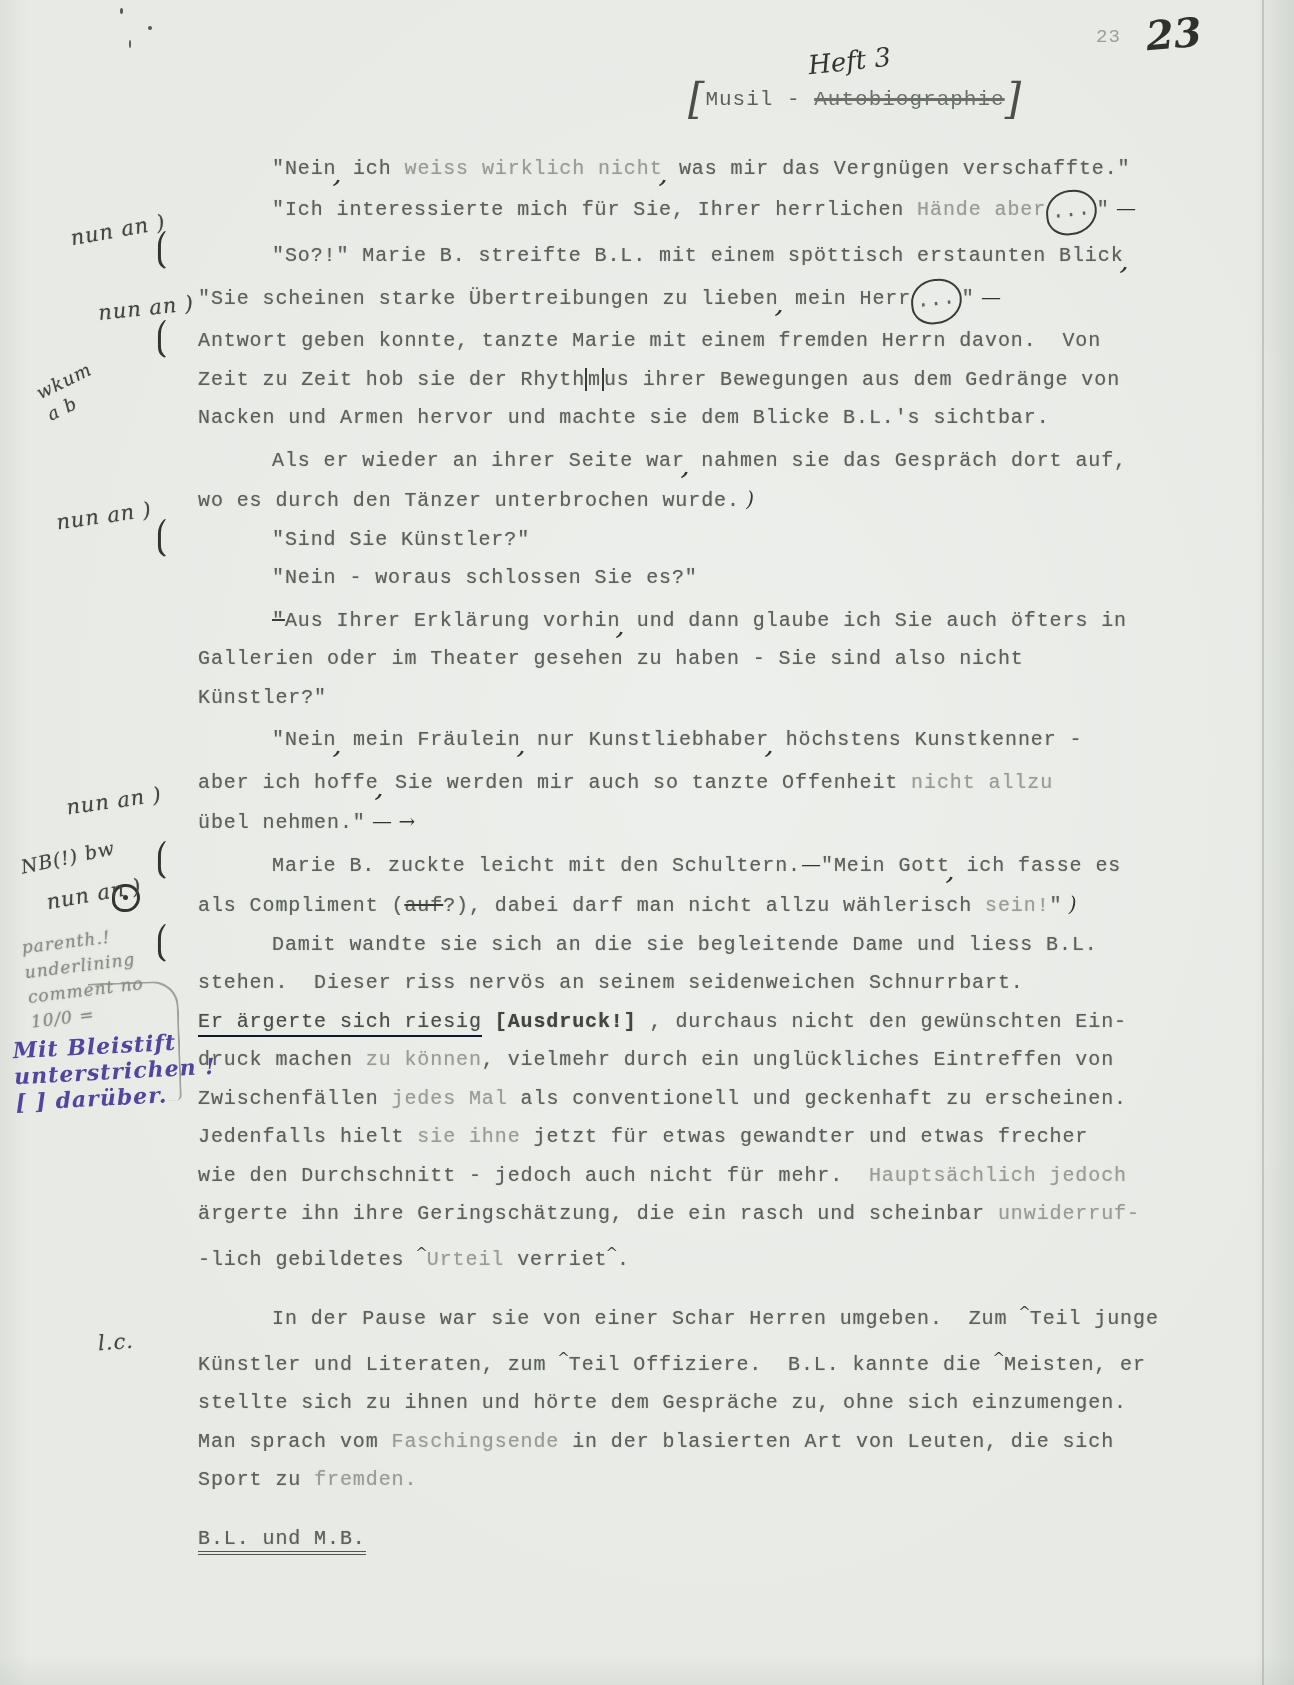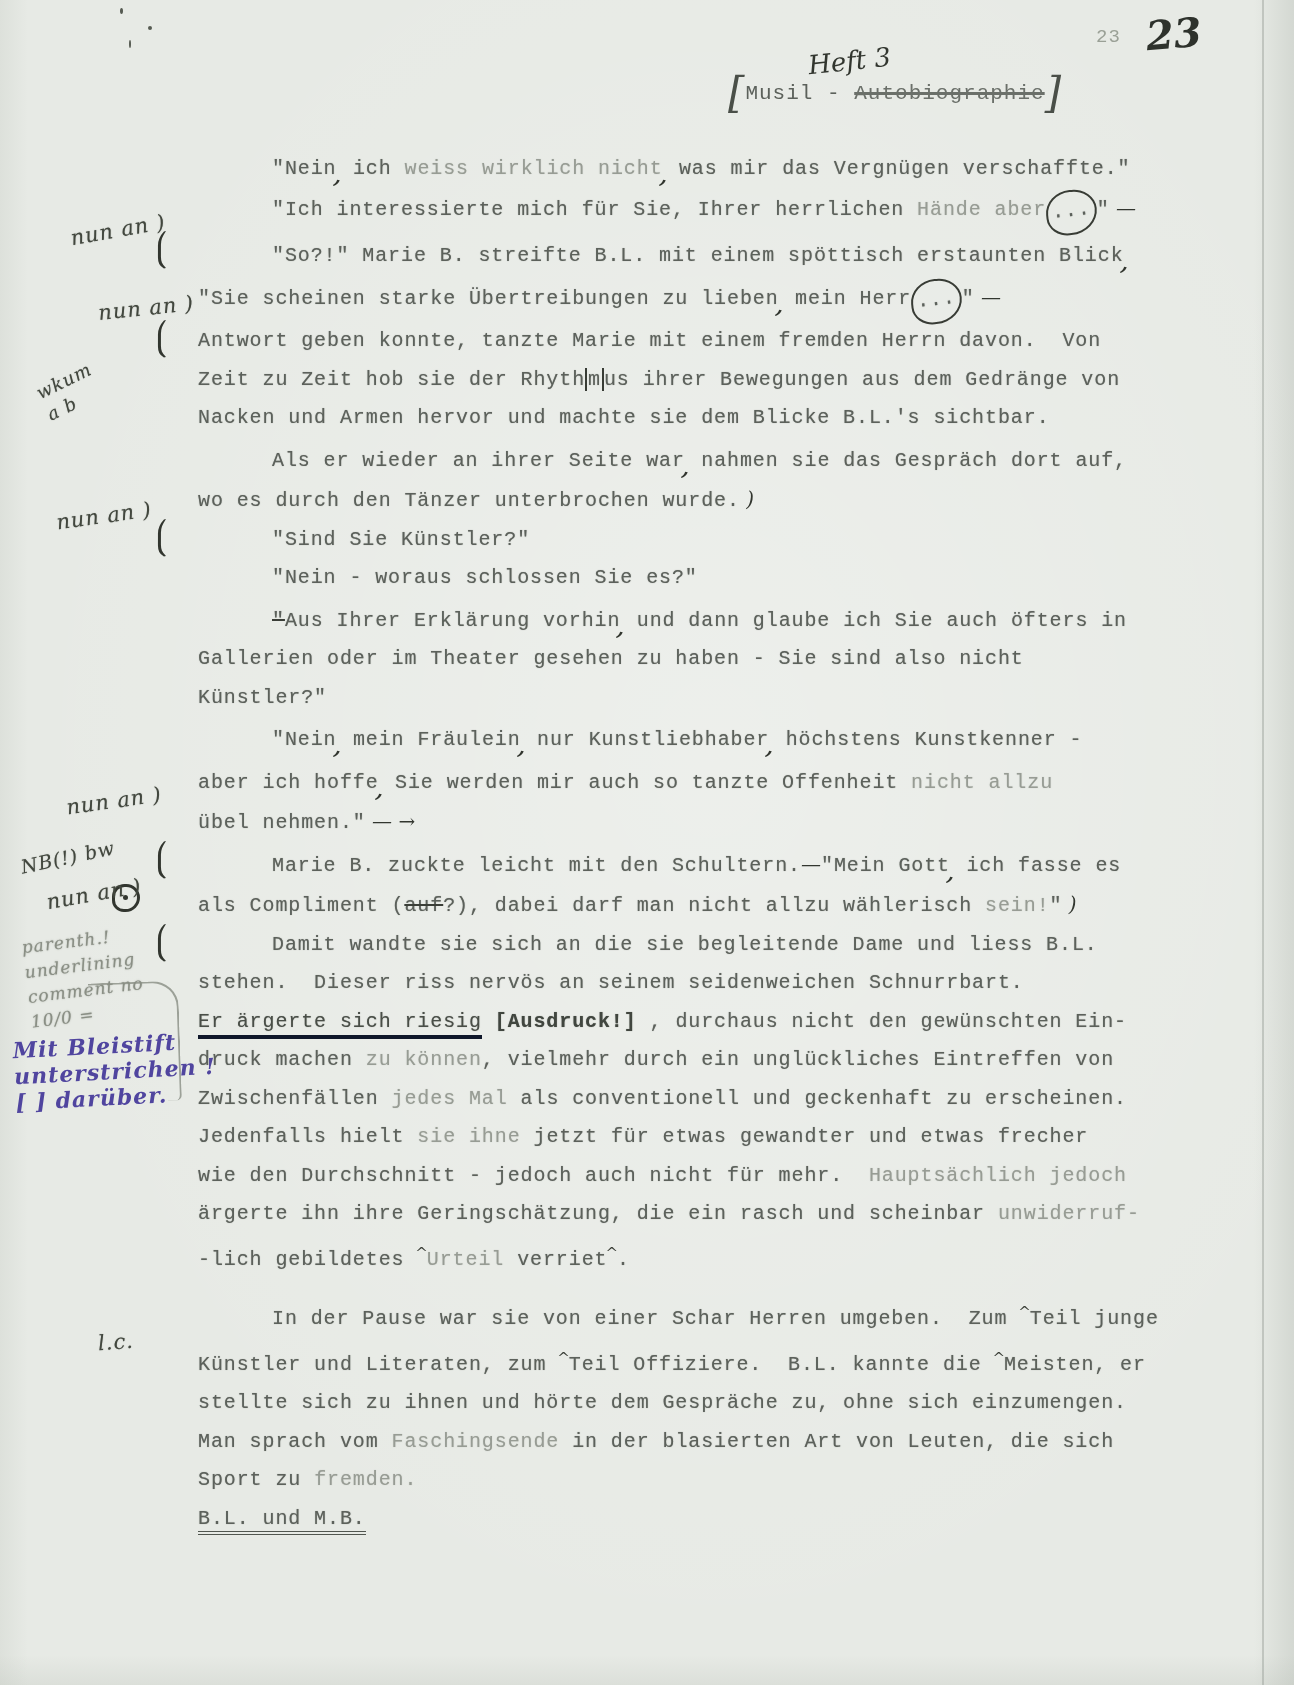--- a/index.html
+++ b/index.html
@@ -24,26 +24,26 @@
 
   
   .body-block{position:absolute;left:198px;top:146px;width:1040px;}
   .line{
     white-space:pre;font-size:20px;line-height:38.5px;letter-spacing:.9px;
     color:#5c615b;text-shadow:0 0 1px rgba(92,97,91,.55);
   }
   .ind{padding-left:74px;}
   .para{position:relative;}
   .pl{margin-top:14px;}
-  .phead{margin-top:0;}
+  .phead{margin-top:20px;}
   .lt{color:#979c94;text-shadow:0 0 1px rgba(151,156,148,.5);}
   .dk{color:#41463f;text-shadow:0 0 1px rgba(65,70,63,.6);font-weight:bold;}
   .st{text-decoration:line-through;text-decoration-thickness:3px;color:#6b706a;}
   .hst{text-decoration:line-through;text-decoration-thickness:2px;text-decoration-color:#3a3e37;}
-  .ul{border-bottom:4px solid #0f172a;padding-bottom:2px;color:#494e47;}
+  .ul{border-bottom:2px solid #0f172a;padding-bottom:2px;color:#494e47;}
   .ul2{border-bottom:4px double #51564f;padding-bottom:1px;}
   .brkt{border-left:2px solid #383c35;border-right:2px solid #383c35;padding:0 1px;}
 
   
   .hw{
     font-family:"DejaVu Serif", serif;font-style:italic;color:#32362f;
     letter-spacing:0;text-shadow:none;
   }
   .hwc{
     display:inline-block;font-family:"DejaVu Serif", serif;font-style:italic;
@@ -91,21 +91,21 @@
   .doodle-dot{
     position:absolute;left:112px;top:884px;width:22px;height:22px;
     border:3px solid #32362f;border-radius:48% 52% 55% 45%;
   }
   .doodle-dot::after{
     content:"";position:absolute;left:8px;top:8px;width:5px;height:5px;
     background:#32362f;border-radius:50%;
   }
 
   
-  .header{position:absolute;left:688px;top:68px;font-size:21px;color:#5c615b;letter-spacing:1px;white-space:pre;margin-left:40px;}
+  .header{position:absolute;left:688px;top:74px;font-size:21px;color:#5c615b;letter-spacing:1px;white-space:pre;}
   .header .hbracket{font-family:"DejaVu Serif", serif;font-style:italic;font-size:42px;color:#4a4f48;vertical-align:-8px;}
   .heft{position:absolute;left:808px;top:46px;font-family:"DejaVu Serif", serif;font-style:italic;font-size:26px;color:#32362f;transform:rotate(-6deg);}
   .pgnum-typed{position:absolute;left:1096px;top:26px;font-size:19px;color:#9aa096;letter-spacing:1px;}
   .pgnum-hand{
     position:absolute;left:1146px;top:10px;font-family:"DejaVu Serif", serif;
     font-style:italic;font-weight:bold;font-size:40px;color:#2e322c;transform:rotate(-5deg);
   }
 </style>
 </head>
 <body>

